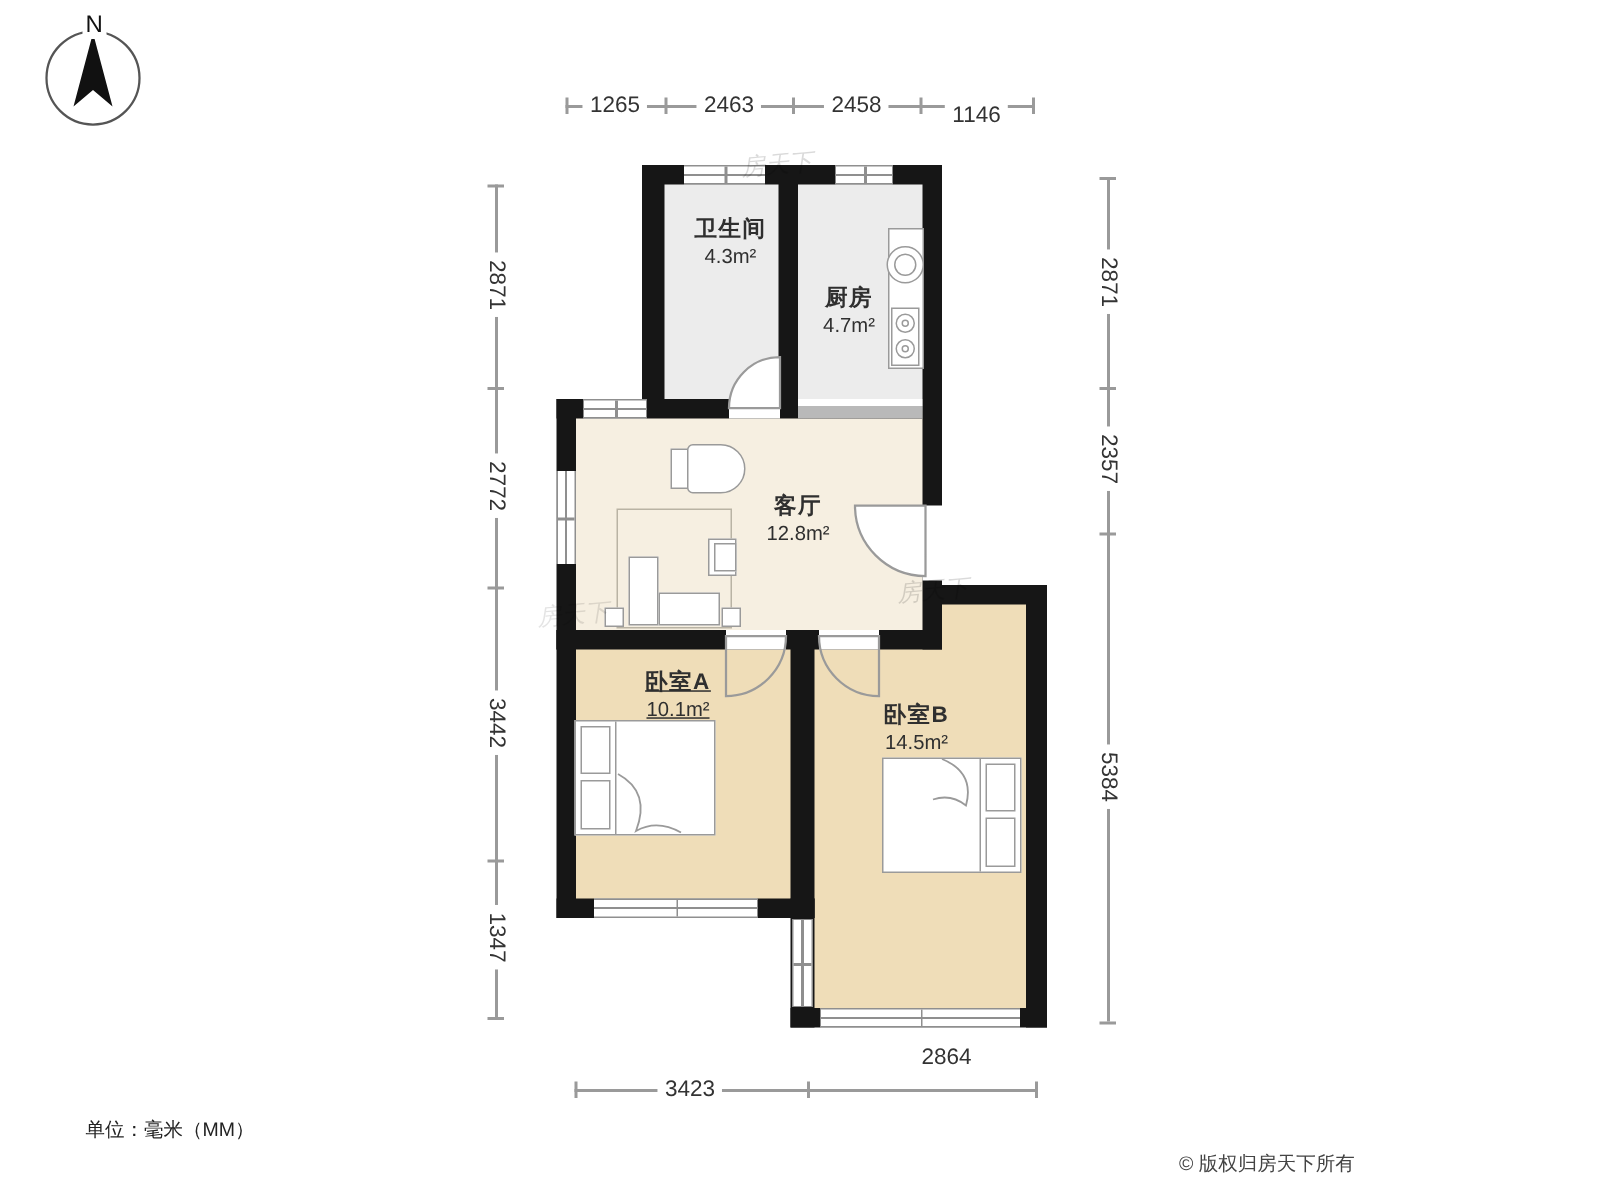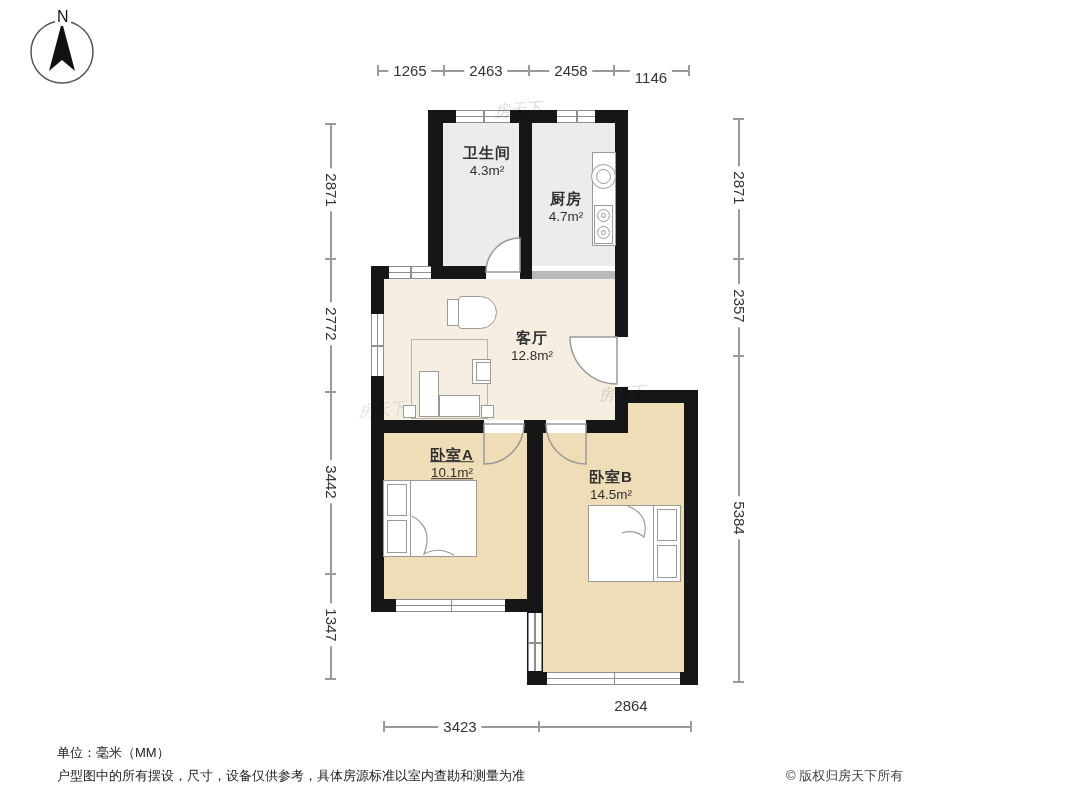--- a/index.html
+++ b/index.html
@@ -208,16 +208,15 @@
       <div class="room-name">卧室B</div>
       <div class="room-area">14.5m²</div>
     </div>
 
     <span class="wm" style="left:494px;top:100px;">房天下</span>
     <span class="wm" style="left:598px;top:384px;">房天下</span>
     <span class="wm" style="left:358px;top:400px;opacity:0.10;">房天下</span>
   </div>
 
   <div class="foot" style="left:57px;top:744px;">单位：毫米（MM）</div>
-  <div class="foot" style="left:57px;top:767px;">户型图中的所有摆设，尺寸，设备仅供参考，具体房源标准以室内查勘和测量为准</div>
   <div class="foot" style="left:786px;top:767px;color:#444;">© 版权归房天下所有</div>
 
 </div>
 
 </body></html>

